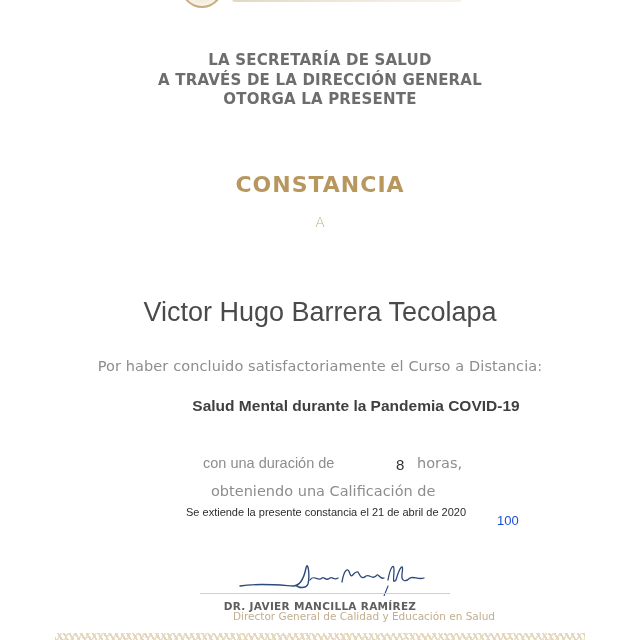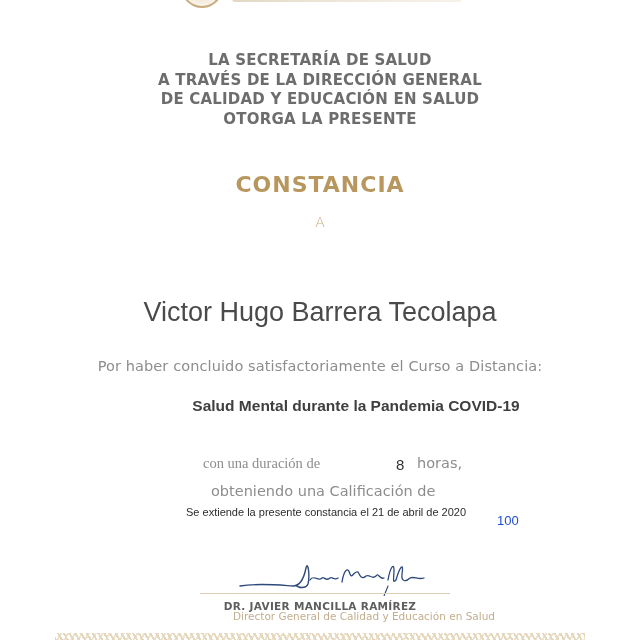--- a/index.html
+++ b/index.html
@@ -86,21 +86,21 @@
       font-family: "Liberation Sans", sans-serif;
       font-weight: bold;
       font-size: 15.5px;
       color: #3f3f3f;
       padding-left: 36px;
     }
 
     .duration-label {
       left: 203px;
       top: 455px;
-      font-family: Liberation Serif, serif;
+      font-family: Liberation Sans, sans-serif;
       font-size: 14.5px;
       color: #8d8d8d;
       white-space: nowrap;
       text-align: center;
     }
     .duration-value {
       left: 396px;
       top: 456px;
       font-family: "Liberation Sans", sans-serif;
       font-size: 15px;
@@ -181,21 +181,20 @@
   </style>
 </head>
 <body>
 
 <div class="logo-seal"></div>
 <div class="logo-text"></div>
 
 <div class="abs center header-block">
   <div>LA SECRETARÍA DE SALUD</div>
   <div>A TRAVÉS DE LA DIRECCIÓN GENERAL</div>
-  <div>DE CALIDAD Y EDUCACIÓN EN SALUD</div>
   <div>OTORGA LA PRESENTE</div>
 </div>
 
 <div class="abs center title">CONSTANCIA</div>
 <div class="abs center prep-a">A</div>
 
 <div class="abs center recipient">Victor Hugo Barrera Tecolapa</div>
 
 <div class="abs center reason">Por haber concluido satisfactoriamente el Curso a Distancia:</div>
 

